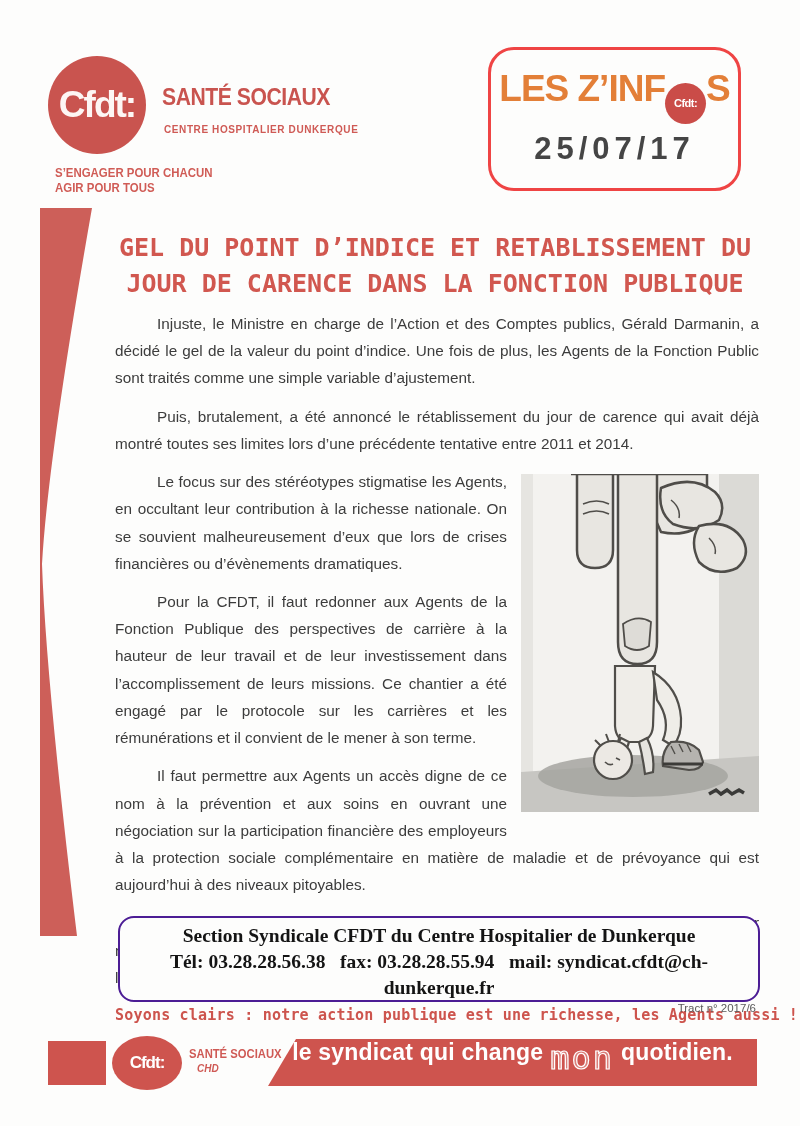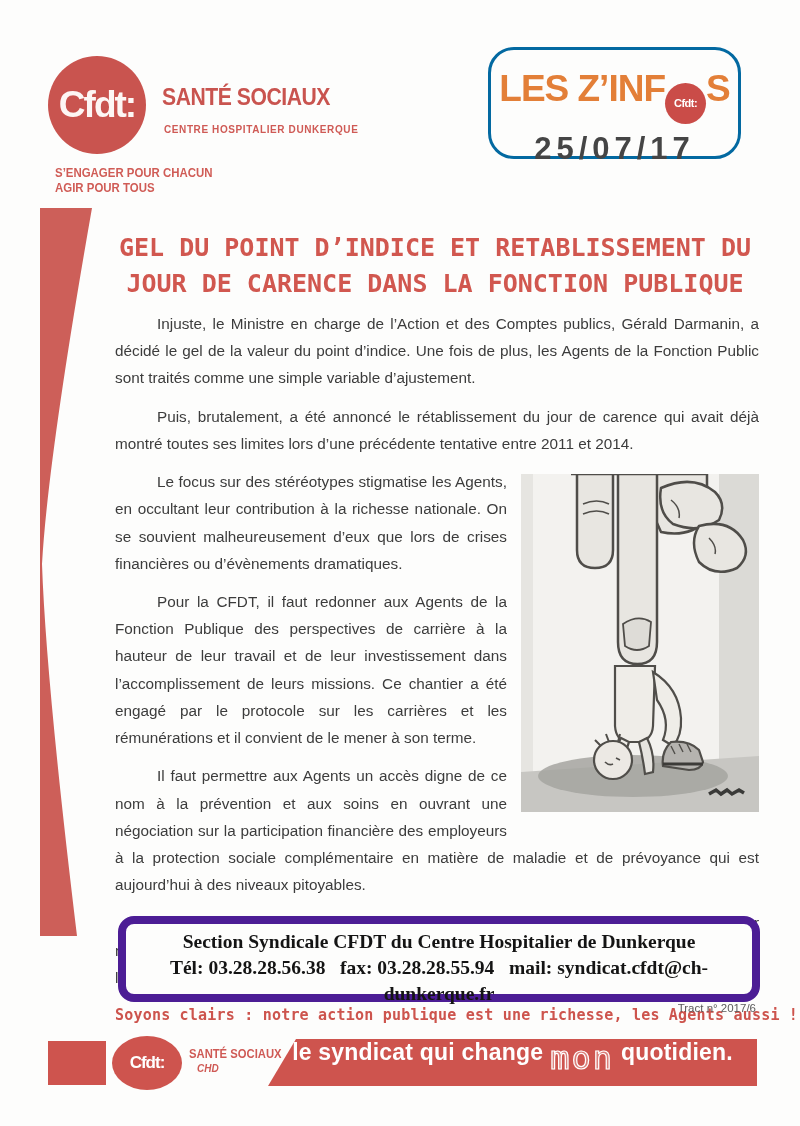--- a/index.html
+++ b/index.html
@@ -30,22 +30,22 @@
     color:#cf5a55; font-weight:bold; font-size:10px; letter-spacing:0.6px;
   }
   .header-slogan {
     position:absolute; left:55px; top:165px;
     color:#d05c56; font-weight:bold; font-size:13px; line-height:1.18;
     transform:scaleX(0.88); transform-origin:left;
   }
 
   
   .infobox {
-    position:absolute; left:488px; top:47px; width:253px; height:112px;
-    border:3px solid #0369a1; border-radius:26px; background:#fdfdfc;
+    position:absolute; left:488px; top:47px; width:253px; height:144px;
+    border:3px solid #ef4444; border-radius:26px; background:#fdfdfc;
     text-align:center;
   }
   .zinfos {
     margin-top:17px; color:#e37f38; font-weight:bold; font-size:37px;
     letter-spacing:-1px; line-height:44px; white-space:nowrap;
   }
   .zinfos .o-logo {
     display:inline-block; width:41px; height:41px; border-radius:50%;
     background:#ca4c48; color:#fff; font-size:11px; font-weight:bold;
     line-height:41px; letter-spacing:-0.5px; vertical-align:-6px; text-align:center;
@@ -75,21 +75,21 @@
   .clear { clear:both; }
   .highlight {
     text-indent:0 !important;
     color:#cd544d; font-weight:bold; font-size:15px; letter-spacing:0.2px;
     font-family:"DejaVu Sans Mono", monospace; text-align:left; white-space:nowrap;
   }
 
   
   .contact-box {
     position:absolute; left:118px; top:916px; width:642px; height:86px;
-    border:8px solid #4c1d95; border-radius:16px; background:#fdfdfc;
+    border:2px solid #4c1d95; border-radius:16px; background:#fdfdfc;
     text-align:center; padding-top:5px;
     font-family:"Liberation Serif", serif; font-weight:bold;
     color:#141414; font-size:19.5px; line-height:1.33;
   }
   .contact-box .l2 { white-space:pre-wrap; }
 
   .tract-number {
     position:absolute; right:44px; top:1002px;
     color:#5a5a5a; font-size:11.5px;
   }

